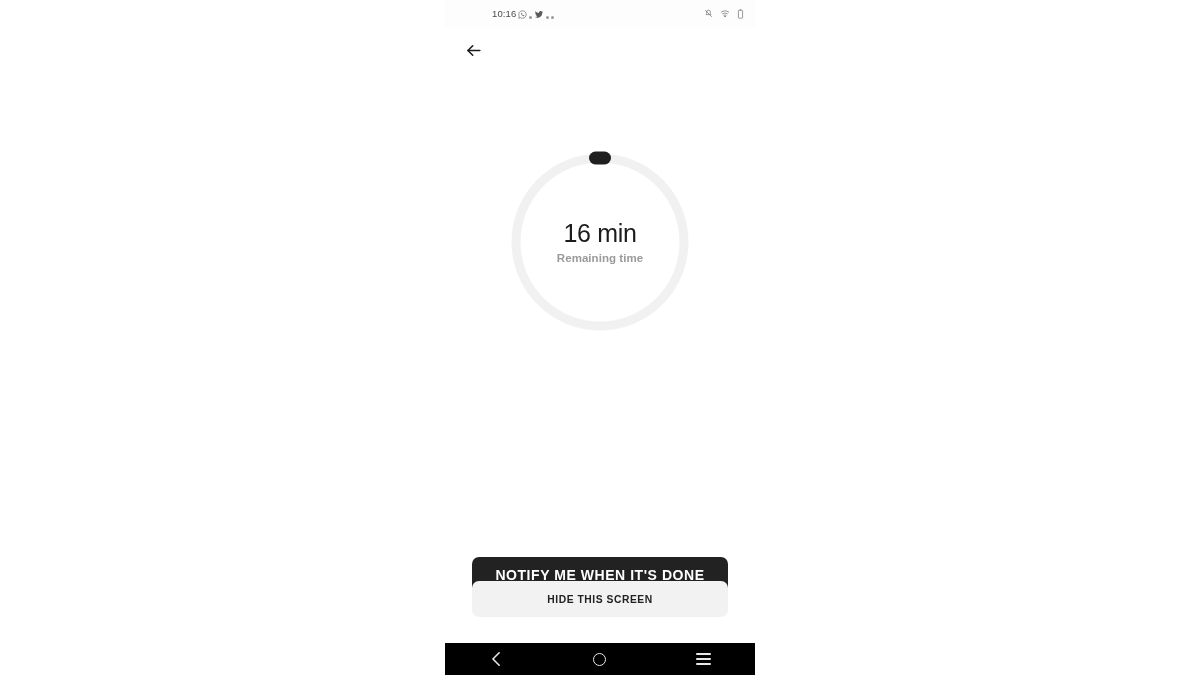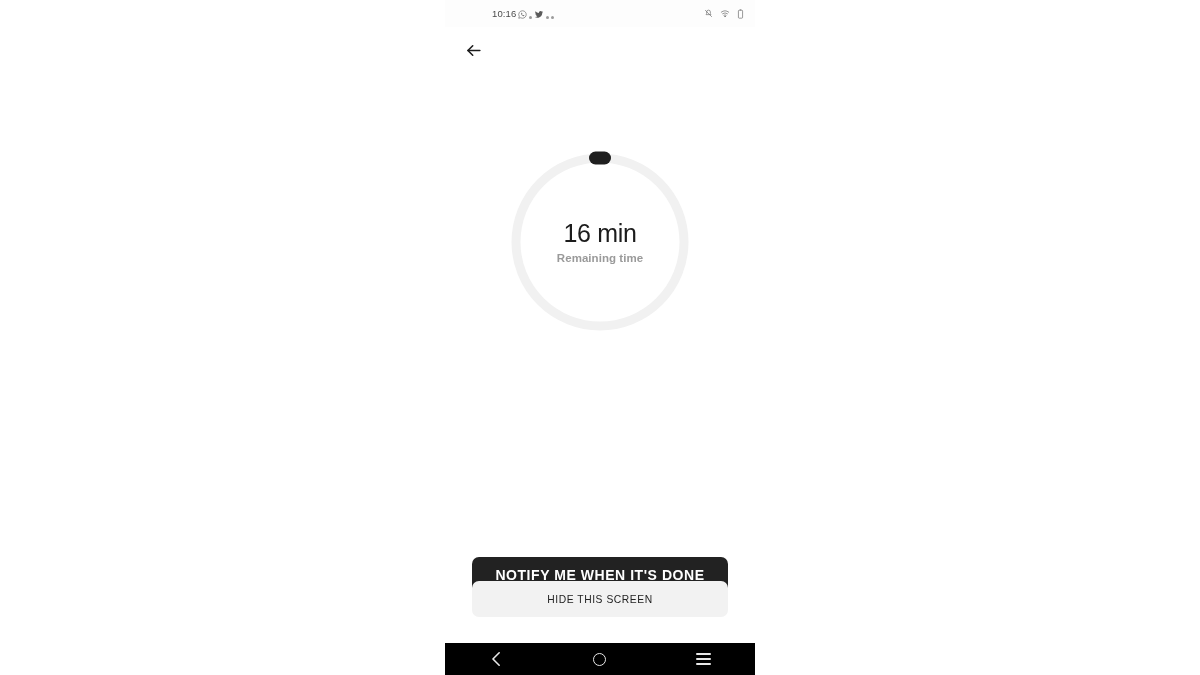--- a/index.html
+++ b/index.html
@@ -185,21 +185,21 @@
     position: absolute;
     left: 27px;
     top: 581px;
     width: 256px;
     height: 36px;
     background: #f2f2f2;
     color: #222222;
     border: none;
     border-radius: 7px;
     font-size: 10.3px;
-    font-weight: normal;
+    font-weight: bold;
     letter-spacing: 0.55px;
     cursor: pointer;
     font-family: "Liberation Sans", sans-serif;
     display: flex;
     align-items: center;
     justify-content: center;
   }
 
   
   #nav-bar {

